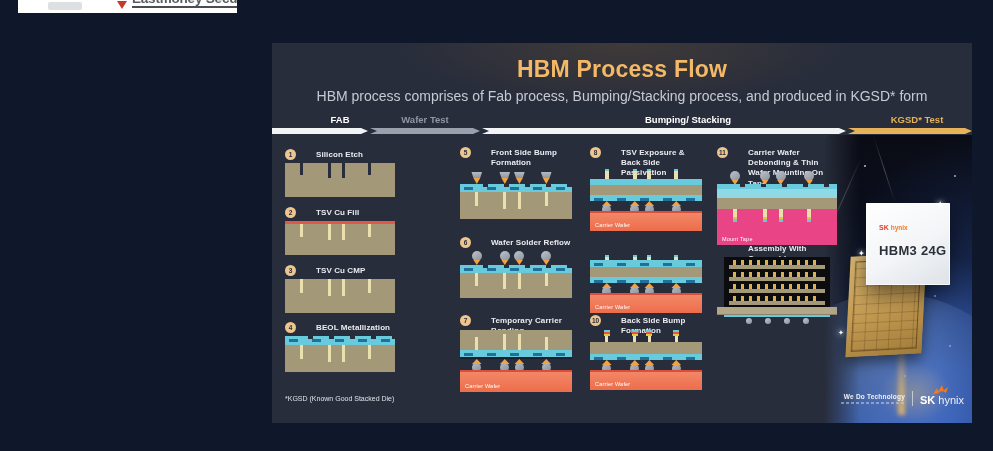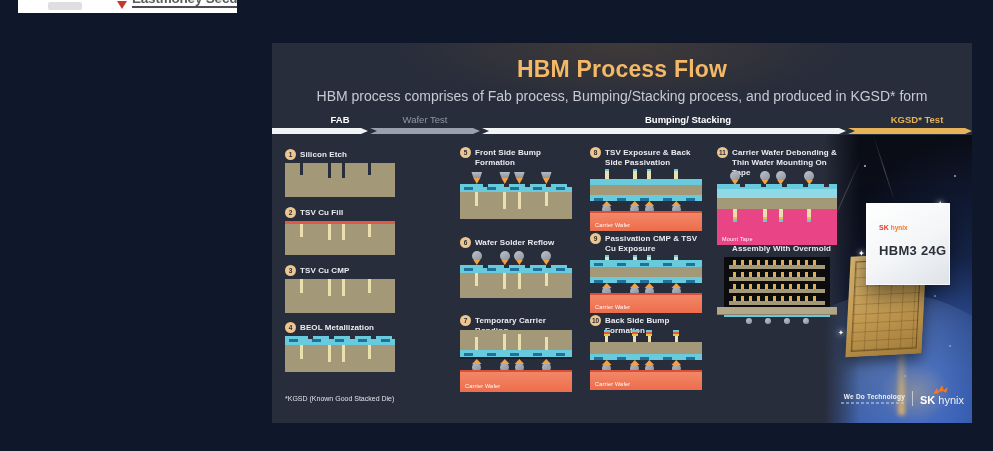--- a/index.html
+++ b/index.html
@@ -15,21 +15,21 @@
   
   .slide{position:absolute;left:272px;top:43px;width:700px;height:380px;overflow:hidden;
     background:radial-gradient(320px 90px at 50% 0%,rgba(125,92,52,.28),transparent 70%),#282d3b;}
 
   .title{position:absolute;left:0;right:0;top:13px;text-align:center;font-size:23px;font-weight:bold;color:#f3b967;letter-spacing:.2px;z-index:2;}
   .subtitle{position:absolute;left:0;right:0;top:45px;text-align:center;font-size:14px;color:#c6cad3;z-index:2;}
 
   
   .stagelabel{position:absolute;top:71px;font-size:9.5px;font-weight:bold;text-align:center;z-index:3;}
   .st-white{color:#ffffff;}
-  .st-gray{color:#8f97a4;font-weight:normal;}
+  .st-gray{color:#8f97a4;font-weight:bold;}
   .st-gold{color:#e6b35a;}
   .bars{position:absolute;left:0;right:0;top:85px;height:6px;z-index:3;}
   .seg{position:absolute;top:0;height:6px;}
   .poly-r{clip-path:polygon(0 0,calc(100% - 7px) 0,100% 50%,calc(100% - 7px) 100%,0 100%);}
   .poly-lr{clip-path:polygon(0 0,calc(100% - 7px) 0,100% 50%,calc(100% - 7px) 100%,0 100%,7px 50%);}
   .seg1{left:0;width:96px;background:#f2f3f5;}
   .seg2{left:98px;width:110px;background:#9aa1ad;}
   .seg3{left:210px;width:364px;background:#f2f3f5;}
   .seg4{left:576px;width:124px;background:#e6b35a;}
 
@@ -60,21 +60,21 @@
                repeating-linear-gradient(90deg,rgba(60,40,10,.22) 0 1px,transparent 1px 12px);}
   .chip-white{position:absolute;left:594px;top:160px;width:84px;height:82px;z-index:3;border-radius:1px;
     background:linear-gradient(150deg,#ffffff 0%,#f3f5f7 55%,#dde2e8 100%);
     box-shadow:0 9px 22px rgba(0,0,0,.5),inset 0 0 0 1px rgba(255,255,255,.7);}
   .chipbrand{position:absolute;left:13px;top:21px;font-size:7px;font-weight:bold;color:#e0392b;letter-spacing:0;}
   .chipbrand .hx{color:#f47a20;font-weight:bold;font-size:6.5px;}
   .chipmodel{position:absolute;left:13px;top:40px;font-size:13px;font-weight:bold;color:#2b303a;letter-spacing:.3px;}
   .spark{position:absolute;z-index:4;color:#ffffff;font-size:10px;text-shadow:0 0 5px #fff,0 0 9px rgba(255,255,255,.8);}
 
   
-  .stephdr{position:absolute;display:flex;gap:4px;align-items:flex-start;z-index:2;}
+  .stephdr{position:absolute;display:flex;gap:20px;align-items:flex-start;z-index:2;}
   .badge{flex:0 0 auto;width:11px;height:11px;border-radius:50%;background:#edc58e;color:#272c3a;font-size:6.5px;font-weight:bold;text-align:center;line-height:11px;}
   .slabel{font-size:8px;color:#eaecf1;line-height:1.28;padding-top:1px;font-weight:bold;letter-spacing:.1px;}
   .footnote{position:absolute;left:13px;top:352px;font-size:7px;color:#dfe2e8;z-index:2;}
 
   
   .diag{position:absolute;z-index:2;}
   .lyr{position:relative;width:100%;}
   .tanb{background:#a39878;}
   .cyanb{background:#67cbdd;}
   .cyan2b{background:#8fd9e6;}
@@ -188,24 +188,20 @@
       <div class="slabel">Wafer Solder Reflow</div>
     </div>
     <div class="stephdr" style="left:188px;top:272px;width:112px;">
       <div class="badge">7</div>
       <div class="slabel">Temporary Carrier Bonding</div>
     </div>
     <div class="stephdr" style="left:318px;top:104px;width:110px;">
       <div class="badge">8</div>
       <div class="slabel">TSV Exposure &amp; Back Side Passivation</div>
     </div>
-    <div class="stephdr" style="left:318px;top:190px;width:110px;">
-      <div class="badge">9</div>
-      <div class="slabel">Passivation CMP &amp; TSV Cu Exposure</div>
-    </div>
     <div class="stephdr" style="left:318px;top:272px;width:112px;">
       <div class="badge">10</div>
       <div class="slabel">Back Side Bump Formation</div>
     </div>
     <div class="stephdr" style="left:445px;top:104px;width:124px;">
       <div class="badge">11</div>
       <div class="slabel">Carrier Wafer Debonding &amp; Thin Wafer Mounting On Tape</div>
     </div>
     <div class="stephdr" style="left:445px;top:190px;width:120px;">
       <div class="badge">12</div>

